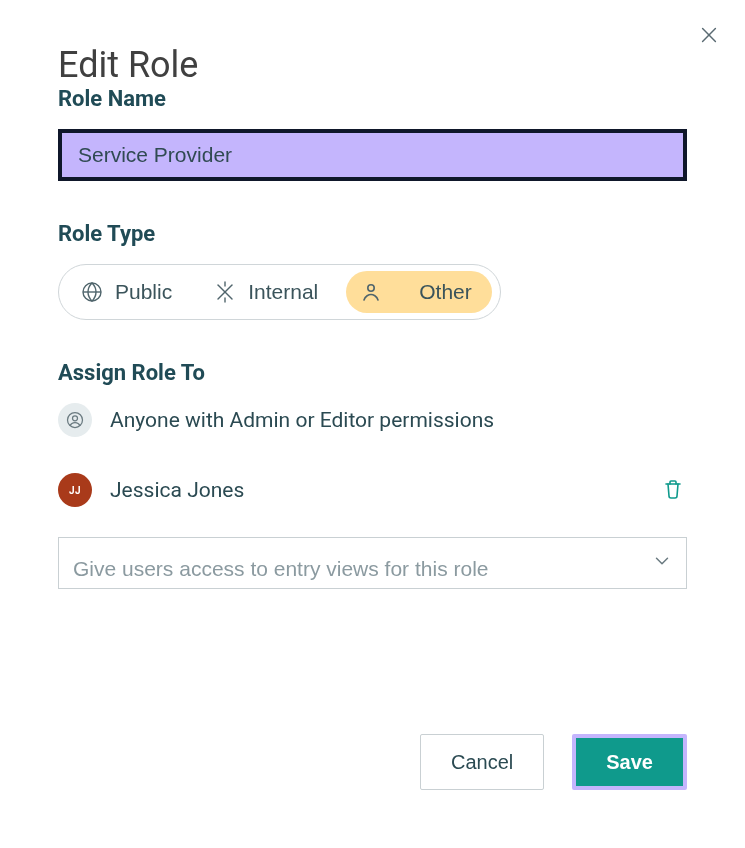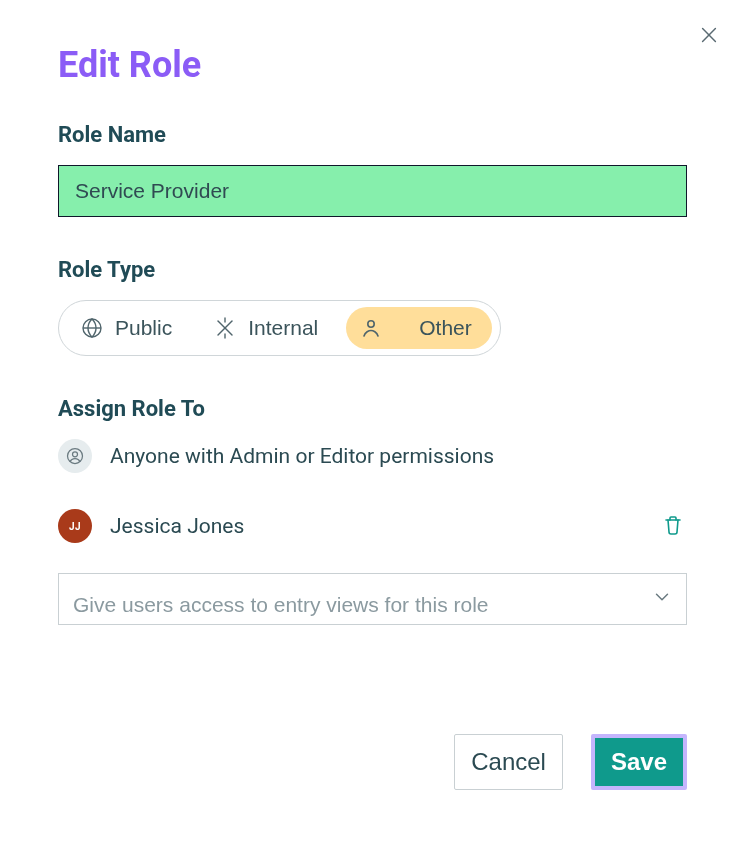--- a/index.html
+++ b/index.html
@@ -23,40 +23,40 @@
     background: none;
     border: none;
     cursor: pointer;
     color: #5a6a72;
     display: flex;
     align-items: center;
     justify-content: center;
   }
   .title {
     font-size: 36px;
-    font-weight: 700;
-    color: #8b5cf6;
+    font-weight: 400;
+    color: #404040;
   }
   .field-label {
     font-size: 22px;
     font-weight: 700;
     color: #204b56;
     margin-bottom: 18px;
   }
   .text-input {
     width: 100%;
     height: 52px;
-    border: 1px solid #0f172a;
+    border: 4px solid #0f172a;
     padding: 0 16px;
     font-size: 21px;
     color: #304a52;
-    background: #86efac;
+    background: #c4b5fd;
     outline: none;
   }
-  .section { margin-bottom: 40px; margin-top: 36px; }
+  .section { margin-bottom: 40px; }
   .section.last { margin-bottom: 0; }
   .role-type-group {
     display: inline-flex;
     align-items: center;
     border: 1px solid #d0d6d9;
     border-radius: 30px;
     padding: 6px 8px;
     gap: 8px;
   }
   .role-type-option {
@@ -145,22 +145,22 @@
   }
   .footer {
     position: absolute;
     right: 58px;
     bottom: 58px;
     display: flex;
     gap: 28px;
   }
   .btn {
     height: 56px;
-    padding: 0 16px;
-    font-size: 24px;
+    padding: 0 30px;
+    font-size: 20px;
     cursor: pointer;
     display: inline-flex;
     align-items: center;
     justify-content: center;
     border-radius: 2px;
   }
   .btn-secondary {
     background: #fff;
     border: 1px solid #c9d0d3;
     color: #2b4a52;

